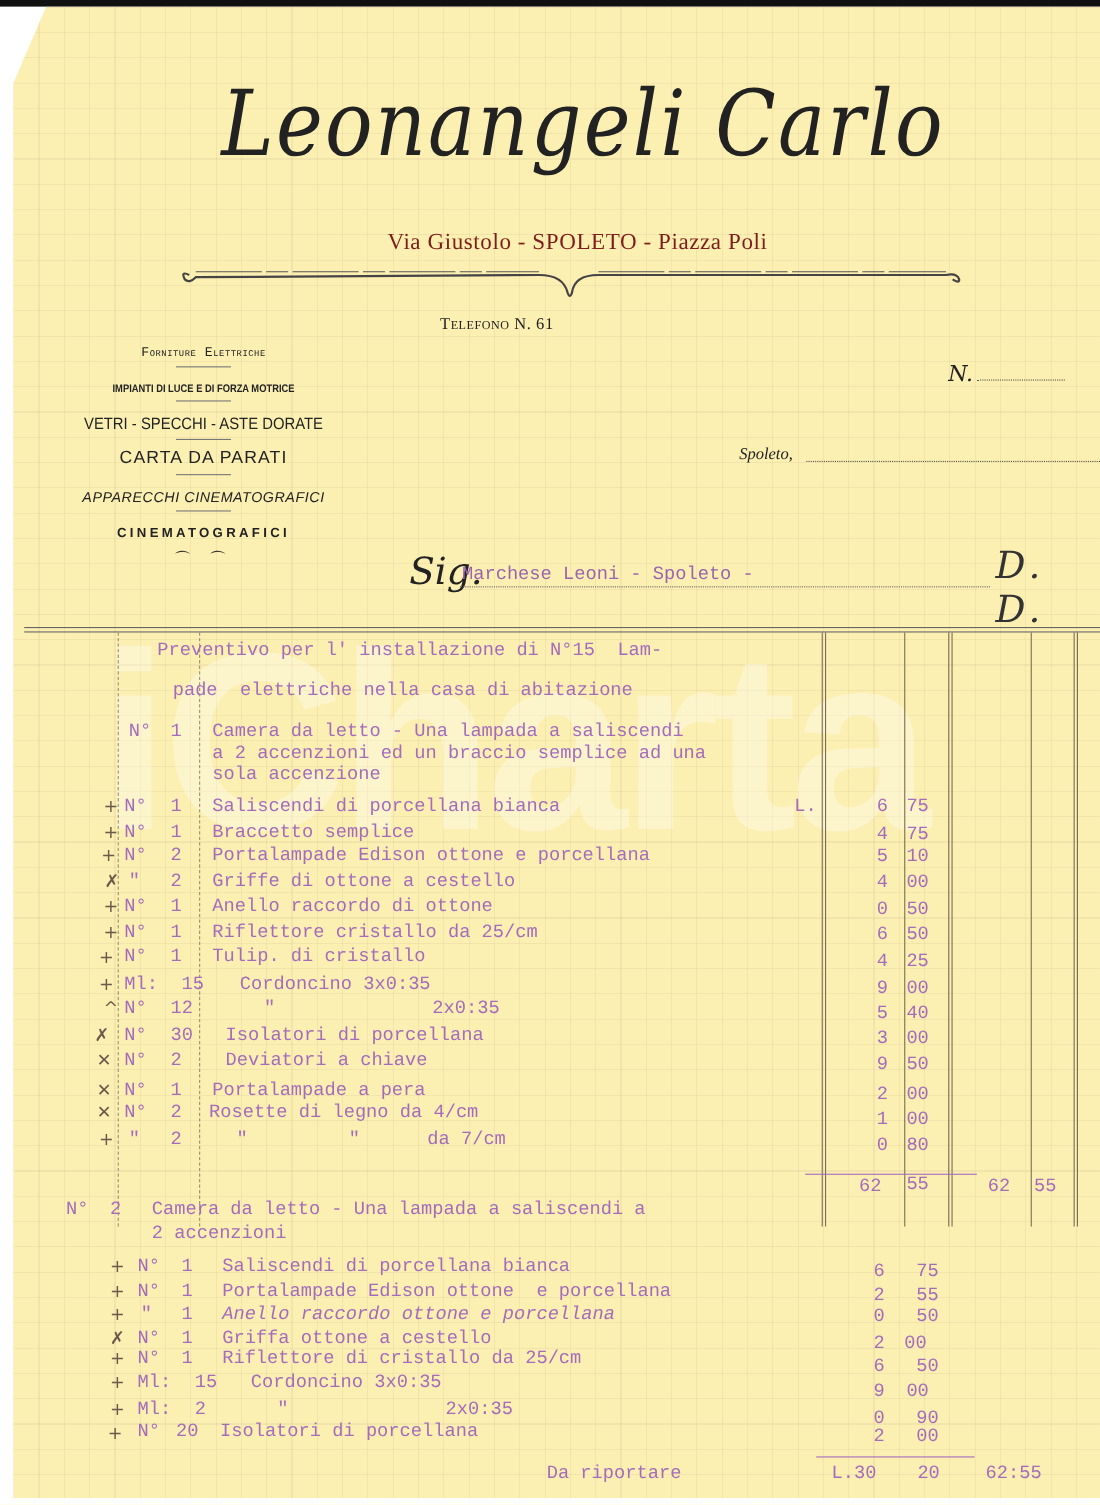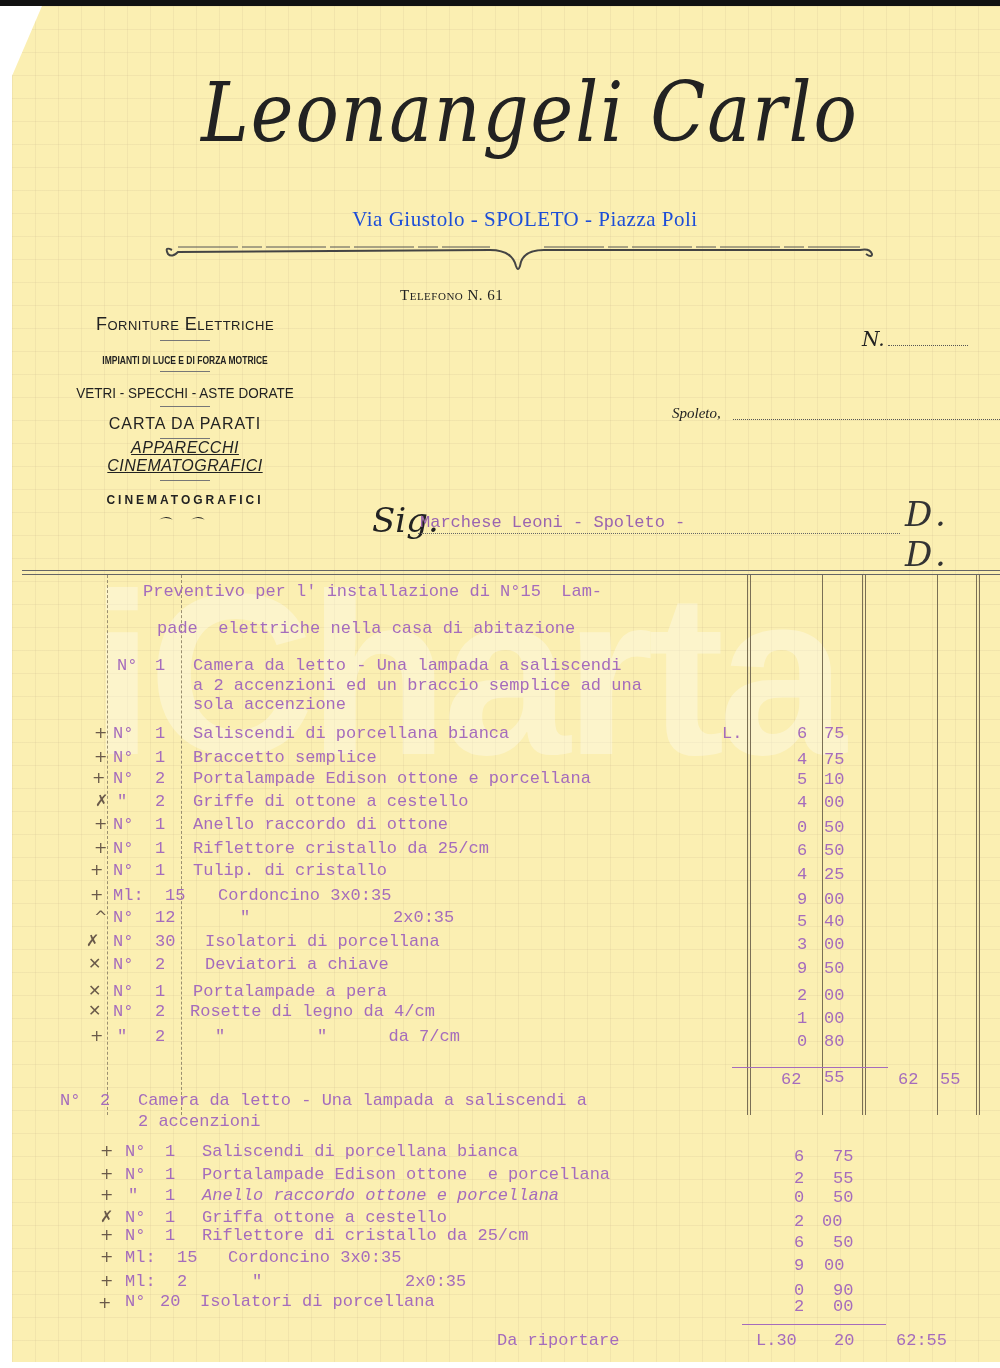--- a/index.html
+++ b/index.html
@@ -22,36 +22,36 @@
     font-size:230px; font-weight:bold; color:rgba(255,255,255,0.33); letter-spacing:-6px;
     pointer-events:none; line-height:1;
   }
   .brand {
     position:absolute; left:170px; top:70px; width:720px; text-align:center;
     font-family:"DejaVu Serif", serif; font-style:italic; font-size:72px; color:#222;
     letter-spacing:2px; transform:scaleY(1.15);
   }
   .address {
     position:absolute; left:200px; top:207px; width:650px; text-align:center;
-    font-family:"Liberation Serif", serif; font-size:21px; color:#1d4ed8; letter-spacing:0.5px;
+    font-family:"Liberation Serif", serif; font-size:21px; color:#7f1d1d; letter-spacing:0.5px;
   }
   .flourish { position:absolute; left:160px; top:236px; width:720px; height:36px; }
   .telefono {
     position:absolute; left:400px; top:287px; font-family:"Liberation Serif", serif;
     font-size:15px; color:#222; font-variant:small-caps; letter-spacing:0.5px;
   }
   .leftcol {
     position:absolute; left:55px; top:314px; width:260px; text-align:center; color:#222;
     font-family:"Liberation Serif", serif;
   }
-  .leftcol .l1 { font-size:18px; font-variant:small-caps; letter-spacing:0.5px; font-family:Liberation Sans, sans-serif; }
+  .leftcol .l1 { font-size:12px; font-variant:small-caps; letter-spacing:0.5px; font-family:Liberation Mono, monospace; }
   .leftcol .l2 { font-size:10px; font-weight:bold; margin-top:14px; font-family:"Liberation Sans Narrow","Liberation Sans", sans-serif; transform:scaleX(0.85); }
   .leftcol .l3 { font-size:15px; margin-top:12px; font-family:"Liberation Sans", sans-serif; transform:scaleX(0.9); }
   .leftcol .l4 { font-size:16px; margin-top:8px; letter-spacing:1px; font-family:"Liberation Sans", sans-serif; }
-  .leftcol .l5 { font-size:16px; font-style:italic; letter-spacing:0.5px; font-family:"Liberation Sans", sans-serif;text-decoration:underline; }
+  .leftcol .l5 { font-size:13px; margin-top:12px; font-style:italic; letter-spacing:0.5px; font-family:"Liberation Sans", sans-serif; }
   .leftcol .l6 { font-size:12px; margin-top:12px; letter-spacing:3px; font-weight:bold; font-family:"Liberation Sans", sans-serif; }
   .leftcol .rule { width:50px; height:1px; background:#777; margin:5px auto 0; }
   .leftcol .orn { font-size:16px; margin-top:8px; letter-spacing:6px; }
   .numlabel {
     position:absolute; left:862px; top:327px; font-family:"DejaVu Serif", serif;
     font-style:italic; font-size:20px; color:#222;
   }
   .numline { position:absolute; left:888px; top:345px; width:80px; border-bottom:1px dotted #555; }
   .spoleto {
     position:absolute; left:672px; top:405px; font-family:"Liberation Serif", serif;

